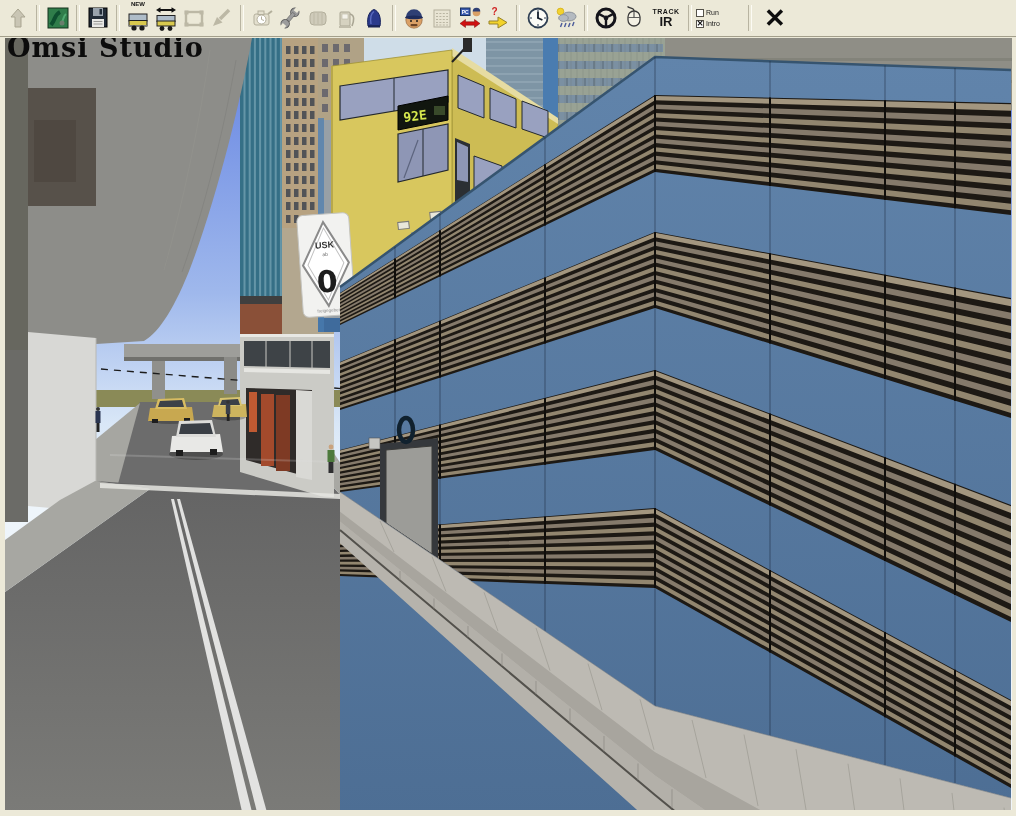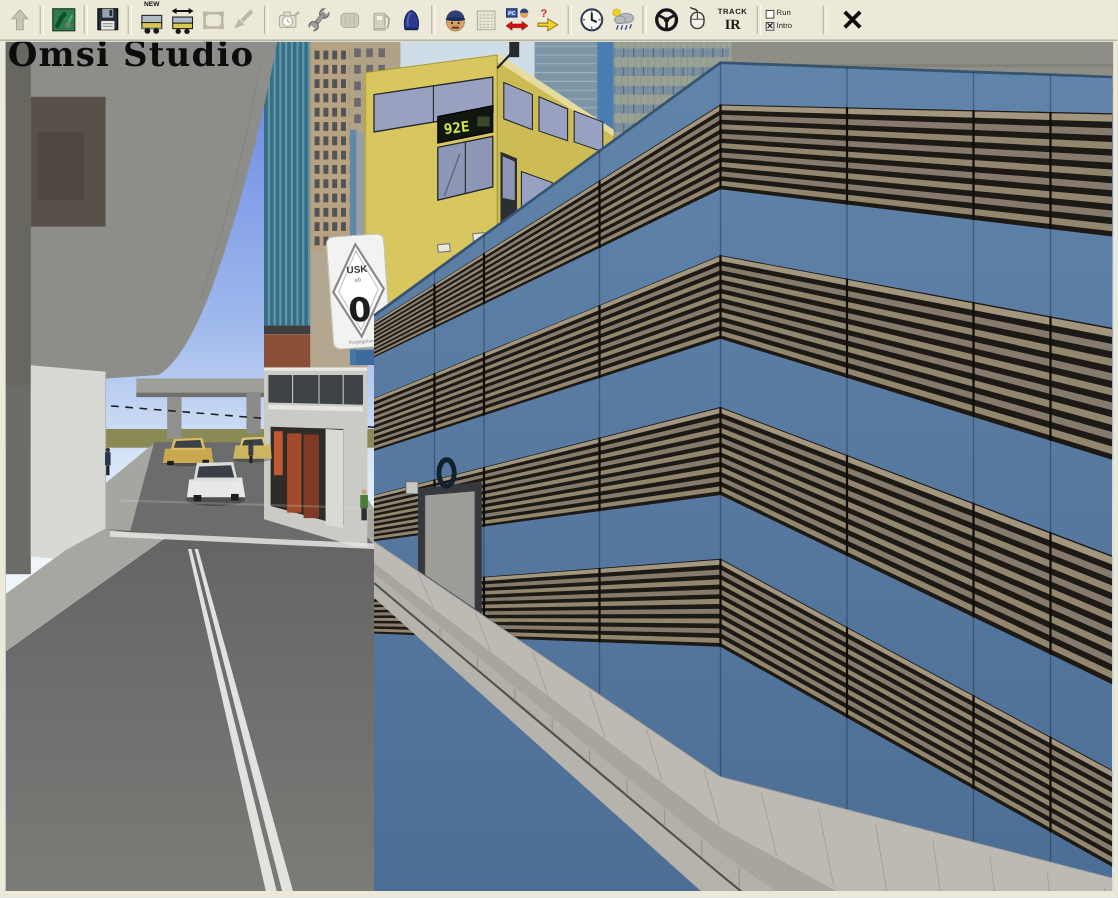--- a/index.html
+++ b/index.html
@@ -11,35 +11,35 @@
     display:flex;align-items:center;padding-left:4px;box-sizing:border-box;}
   .tb-btn{width:28px;height:32px;display:flex;align-items:center;justify-content:center;
     flex:0 0 auto;position:relative;}
   .tb-btn svg{display:block;}
   .tb-sep{width:2px;height:26px;margin:0 4px;flex:0 0 auto;
     border-left:1px solid #b8b4a1;border-right:1px solid #fcfbf4;}
   .tb-label{position:absolute;top:-1px;left:0;right:0;text-align:center;
     font-size:6px;font-weight:bold;color:#111;letter-spacing:0;}
   .trackir{width:36px;flex-direction:column;line-height:1;}
   .trackir .t1{font-size:7px;font-weight:bold;color:#161616;letter-spacing:.5px;}
-  .trackir .t2{font-size:13px;font-weight:bold;color:#161616;font-family:Liberation Serif, serif;}
+  .trackir .t2{font-size:13px;font-weight:bold;color:#161616;font-family:Liberation Sans, sans-serif;}
   .cb-group{width:48px;height:32px;display:flex;flex-direction:column;justify-content:center;
     gap:2px;flex:0 0 auto;}
   .cb{display:flex;align-items:center;gap:2px;height:9px;cursor:default;}
   .cb .box{width:8px;height:8px;background:#fff;border:1px solid #55524a;
     display:flex;align-items:center;justify-content:center;box-sizing:border-box;}
   .cb .mark{font-size:8px;line-height:6px;color:#111;font-weight:bold;}
   .cb .cb-label{font-size:7px;color:#222;}
   .close-btn{width:38px;}
   
   .viewport{position:absolute;left:5px;top:38px;width:1007px;height:772px;
     overflow:hidden;background:#9db4d8;}
   .viewport svg{position:absolute;left:0;top:0;}
   .overlay-title{position:absolute;left:2px;top:-6px;z-index:5;
-    font-family:"DejaVu Serif",serif;font-weight:bold;font-size:31px;
+    font-family:"DejaVu Serif",serif;font-weight:bold;font-size:27px;
     letter-spacing:1px;color:#0c0c0c;}
 </style>
 </head>
 <body>
 
 <div class="app">
 
   <div class="toolbar">
 
     <div class="tb-btn">

